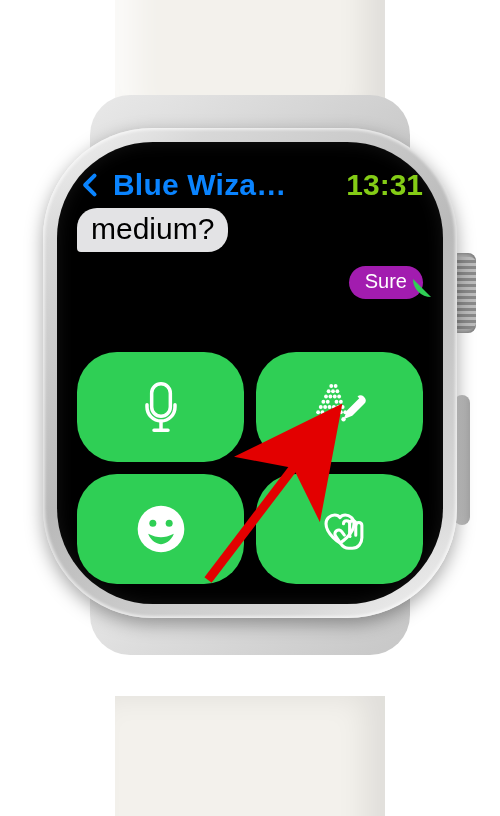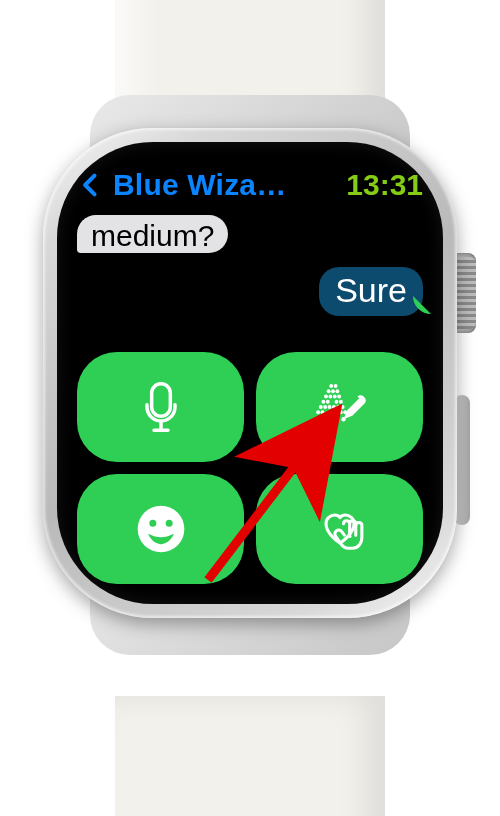--- a/index.html
+++ b/index.html
@@ -34,24 +34,24 @@
           box-shadow:inset 0 0 18px rgba(255,255,255,0.08);overflow:hidden;}
 
   .content{position:absolute;left:20px;right:20px;top:20px;bottom:20px;color:#fff;}
 
   .hdr{display:flex;align-items:center;height:46px;font-size:30px;font-weight:600;}
   .back{color:#0a84ff;width:34px;display:flex;align-items:center;margin-right:2px;}
   .back svg{width:28px;height:28px;}
   .title{color:#0a84ff;white-space:nowrap;overflow:hidden;text-overflow:ellipsis;max-width:196px;letter-spacing:0.2px;}
   .time{margin-left:auto;color:#84cc16;font-weight:600;}
 
-  .msg-in{margin-top:7px;display:inline-block;background:#e3e3e5;color:#000;font-size:30px;font-weight:500;
-          padding:4px 14px 0 14px;border-radius:20px 20px 20px 4px;}
+  .msg-in{margin-top:0;display:inline-block;background:#e3e3e5;color:#000;font-size:30px;font-weight:500;
+          padding:4px 14px 6px 14px;border-radius:20px 20px 20px 4px;}
   .msg-row-out{display:flex;justify-content:flex-end;margin-top:14px;}
-  .msg-out{position:relative;display:inline-block;background:#0c4a6e;color:#fff;font-size:34px;font-weight:500;
+  .msg-out{position:relative;display:inline-block;background:#a21caf;color:#fff;font-size:20px;font-weight:500;
           padding:4px 16px 6px 16px;border-radius:20px;}
   .msg-out::after{content:"";position:absolute;right:-8px;bottom:2px;width:18px;height:18px;background:#2fcf55;border-bottom-left-radius:20px;clip-path:polygon(0 0,100% 100%,0 100%);}
 
   .btn-grid{position:absolute;left:0;right:0;bottom:0;display:grid;grid-template-columns:1fr 1fr;grid-template-rows:1fr 1fr;gap:12px;height:232px;}
   .gbtn{background:#2fcf55;border-radius:40px;display:flex;align-items:center;justify-content:center;}
   .gbtn svg{width:56px;height:56px;fill:#fff;}
 
   
   .arrow{position:absolute;z-index:5;pointer-events:none;}
 </style>

